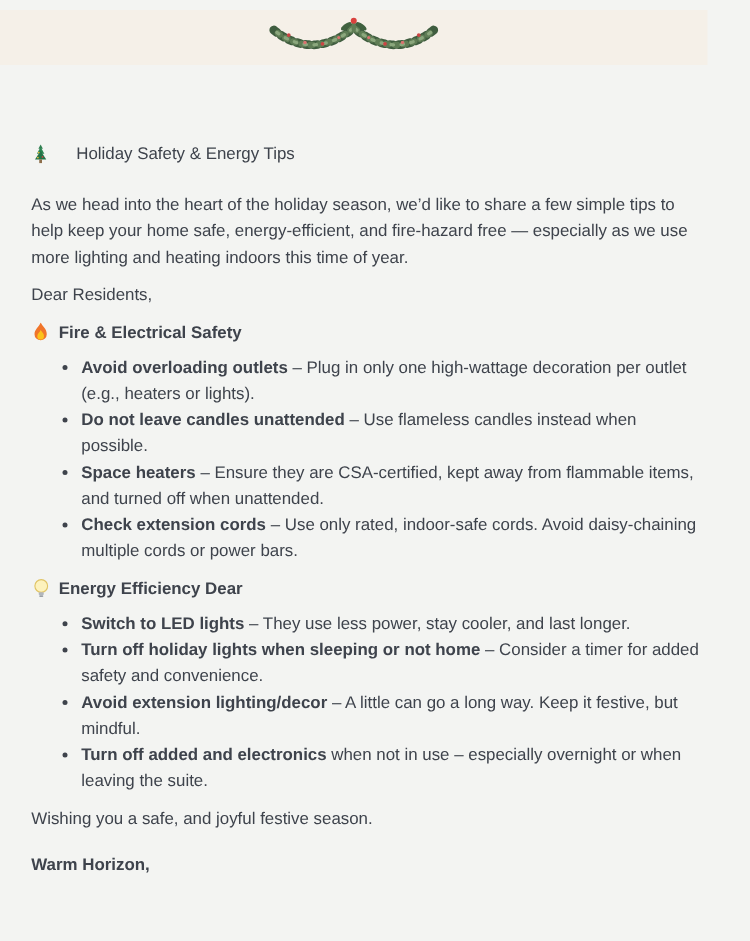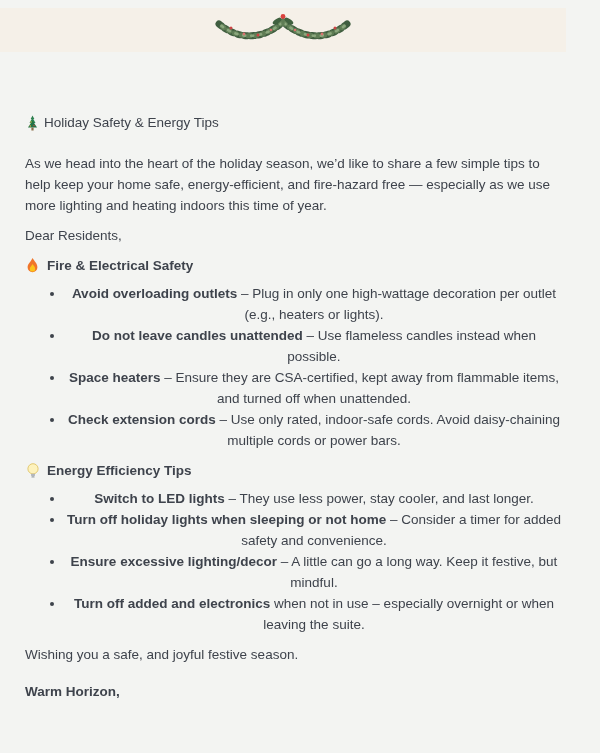--- a/index.html
+++ b/index.html
@@ -22,34 +22,33 @@
     align-items: center;
     justify-content: center;
   }
   .content {
     padding: 60px 37px 0 25px;
   }
   .title-row {
     margin: 0 0 20px 0;
     display: flex;
     align-items: center;
-    gap: 4px;
+    gap: 21px;
   }
   p { margin: 0 0 9px 0; }
   .section-heading {
     margin: 4px 0 7px 0;
     font-weight: bold;
     display: flex;
     align-items: center;
     gap: 7px;
   }
   ul {
     margin: 0 0 9px 0;
     padding-left: 40px;
-    text-align: center;
   }
   li { margin: 0; }
   li b { font-weight: bold; }
   .closing { margin-bottom: 0; }
   .signoff {
     margin-top: 16px;
     margin-bottom: 0;
     font-weight: bold;
   }
   .signature { margin-top: 8px; }
@@ -135,27 +134,27 @@
   </ul>
 
   <div class="section-heading">
     <span class="emoji-icon">
       <svg width="12" height="16" viewBox="0 0 12 16" aria-hidden="true">
         <circle cx="6" cy="5.8" r="5.1" fill="#fdf2bd" stroke="#e0c466" stroke-width="0.9"></circle>
         <rect x="4" y="10.8" width="4" height="2.1" rx="0.6" fill="#b2b6bc"></rect>
         <rect x="4.4" y="13.2" width="3.2" height="1.4" rx="0.6" fill="#9aa0a6"></rect>
       </svg>
     </span>
-    <span>Energy Efficiency Tips</span>
+    <span>Energy Efficiency Dear</span>
   </div>
 
   <ul>
     <li><b>Switch to LED lights</b><span> – They use less power, stay cooler, and last longer.</span></li>
     <li><b>Turn off holiday lights when sleeping or not home</b><span> – Consider a timer for added safety and convenience.</span></li>
-    <li><b>Ensure excessive lighting/decor</b><span> – A little can go a long way. Keep it festive, but mindful.</span></li>
+    <li><b>Avoid extension lighting/decor</b><span> – A little can go a long way. Keep it festive, but mindful.</span></li>
     <li><b>Turn off added and electronics</b><span> when not in use – especially overnight or when leaving the suite.</span></li>
   </ul>
 
   <p class="closing">Wishing you a safe, and joyful festive season.</p>
 
   <p class="signoff">Warm Horizon,</p>
 
 
 </div>
 

